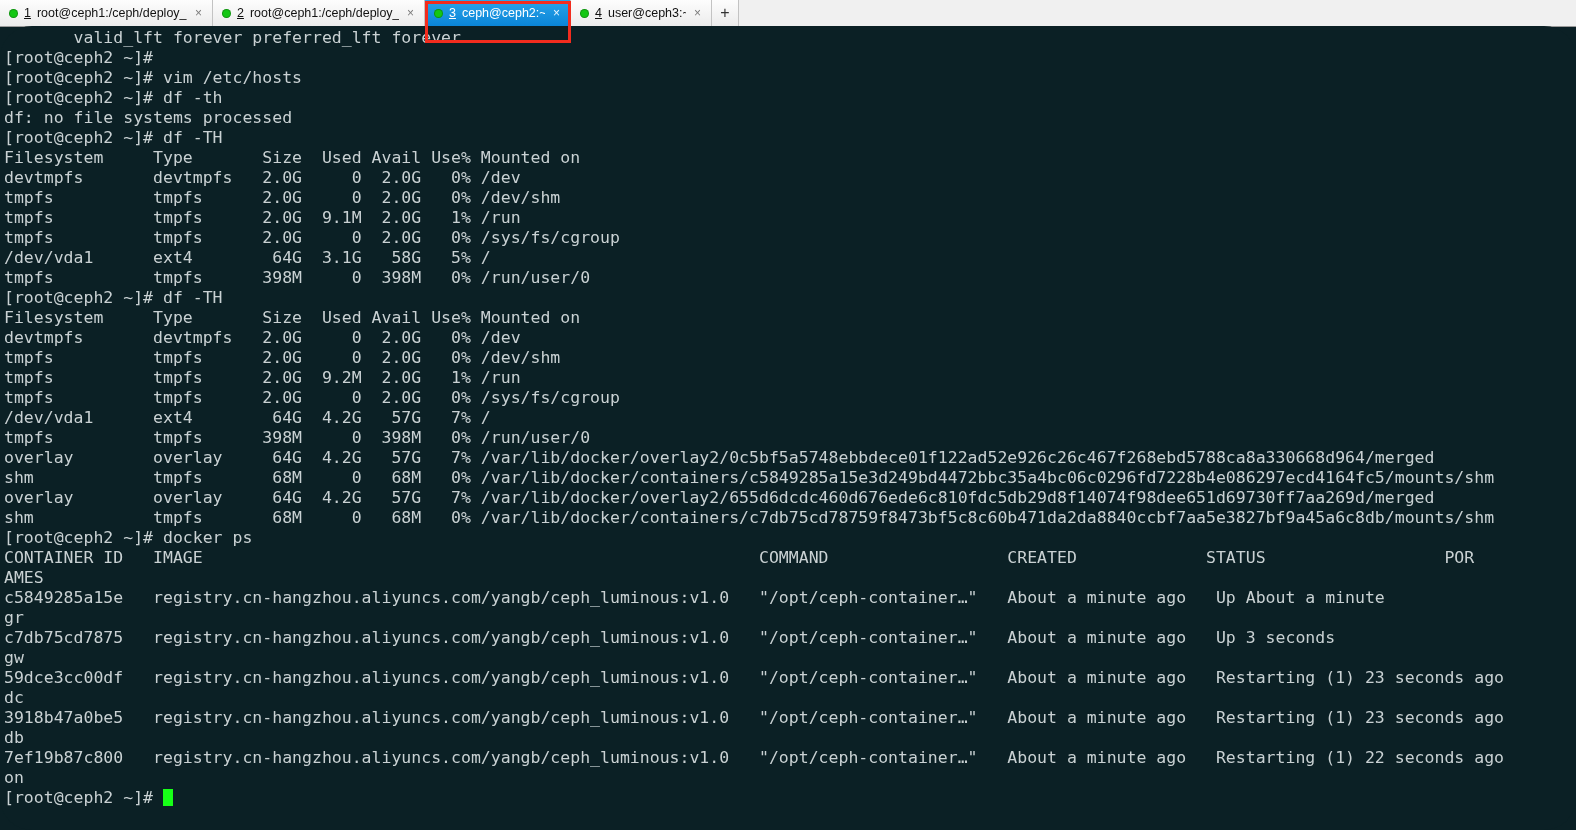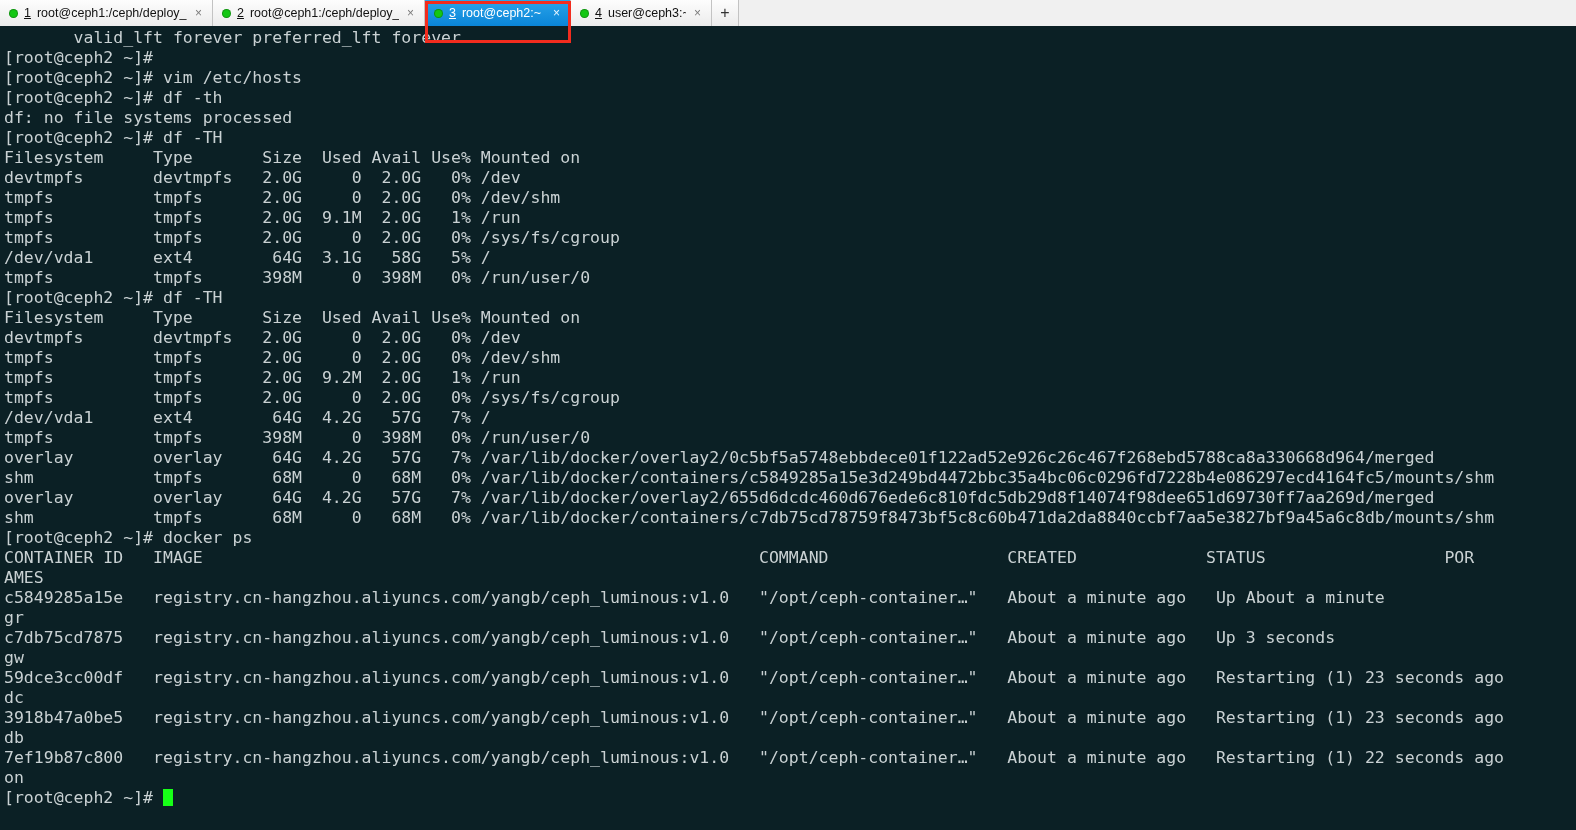--- a/index.html
+++ b/index.html
@@ -89,20 +89,21 @@
     width:1576px;height:804px;
     background:#0b2025;
     color:#c9d1d3;
     font-size:16.5px;
     line-height:20px;
     padding:2px 0 0 4px;
     box-sizing:border-box;
     overflow:hidden;
     white-space:pre;
     letter-spacing:0px;
+    border-radius:32px;
   }
   .term .line{
     height:20px;
     white-space:pre;
   }
   .cursor{
     display:inline-block;
     width:10px;height:17px;
     background:#17ff17;
     vertical-align:-3px;
@@ -125,21 +126,21 @@
     <div class="tab t2">
       <span class="dot"></span>
       <span class="num">2</span>
       <span class="label">root@ceph1:/ceph/deploy_c…</span>
       <span class="close">×</span>
     </div>
 
     <div class="tab t3 active">
       <span class="dot"></span>
       <span class="num">3</span>
-      <span class="label">root@ceph2:~</span>
+      <span class="label">ceph@ceph2:~</span>
       <span class="close">×</span>
     </div>
 
     <div class="tab t4">
       <span class="dot"></span>
       <span class="num">4</span>
       <span class="label">user@ceph3:~</span>
       <span class="close">×</span>
     </div>
 

